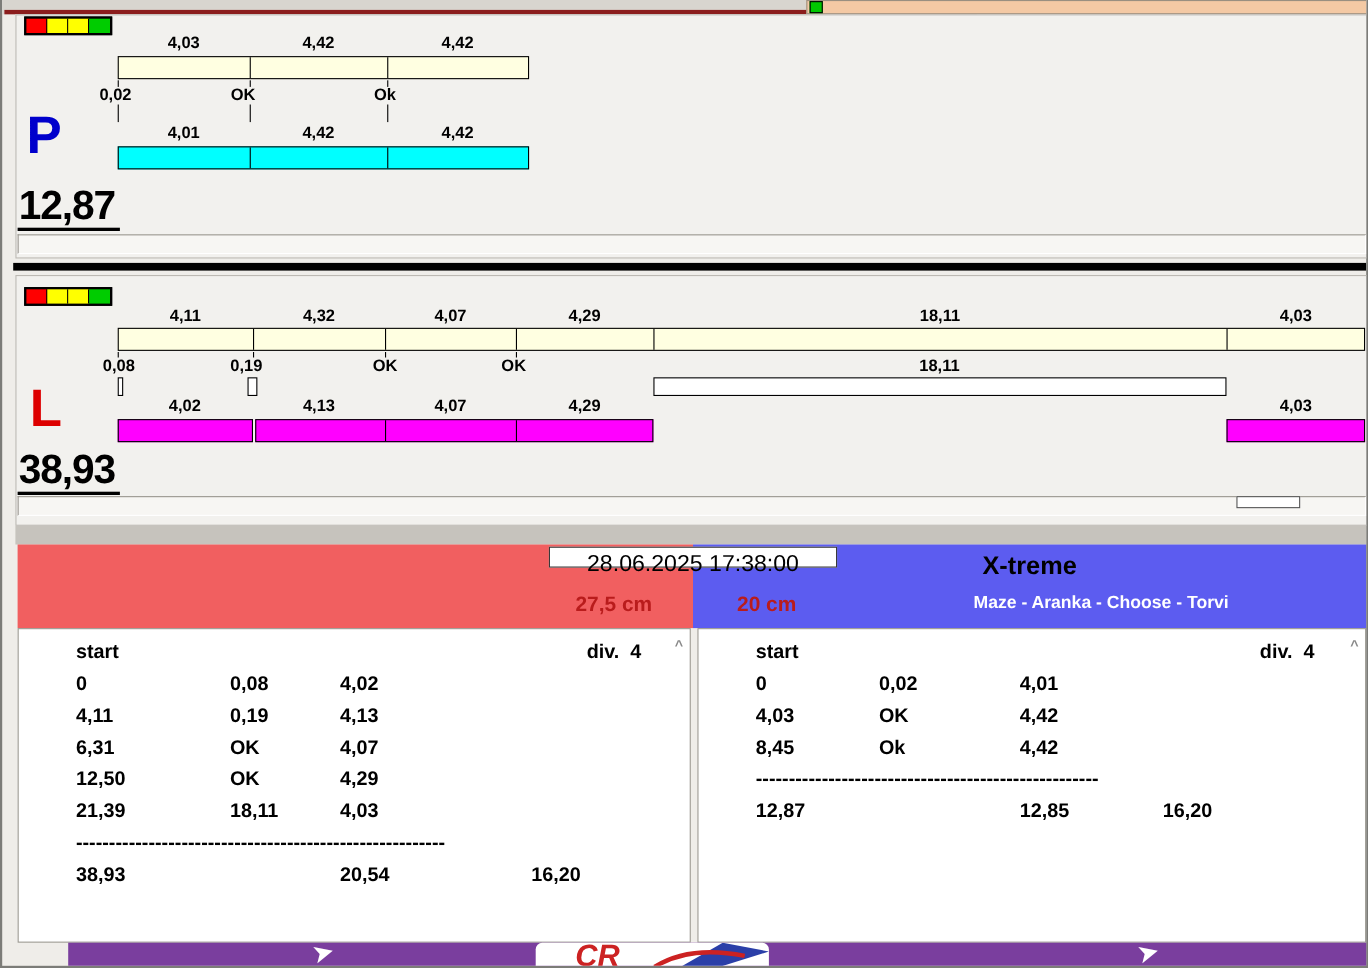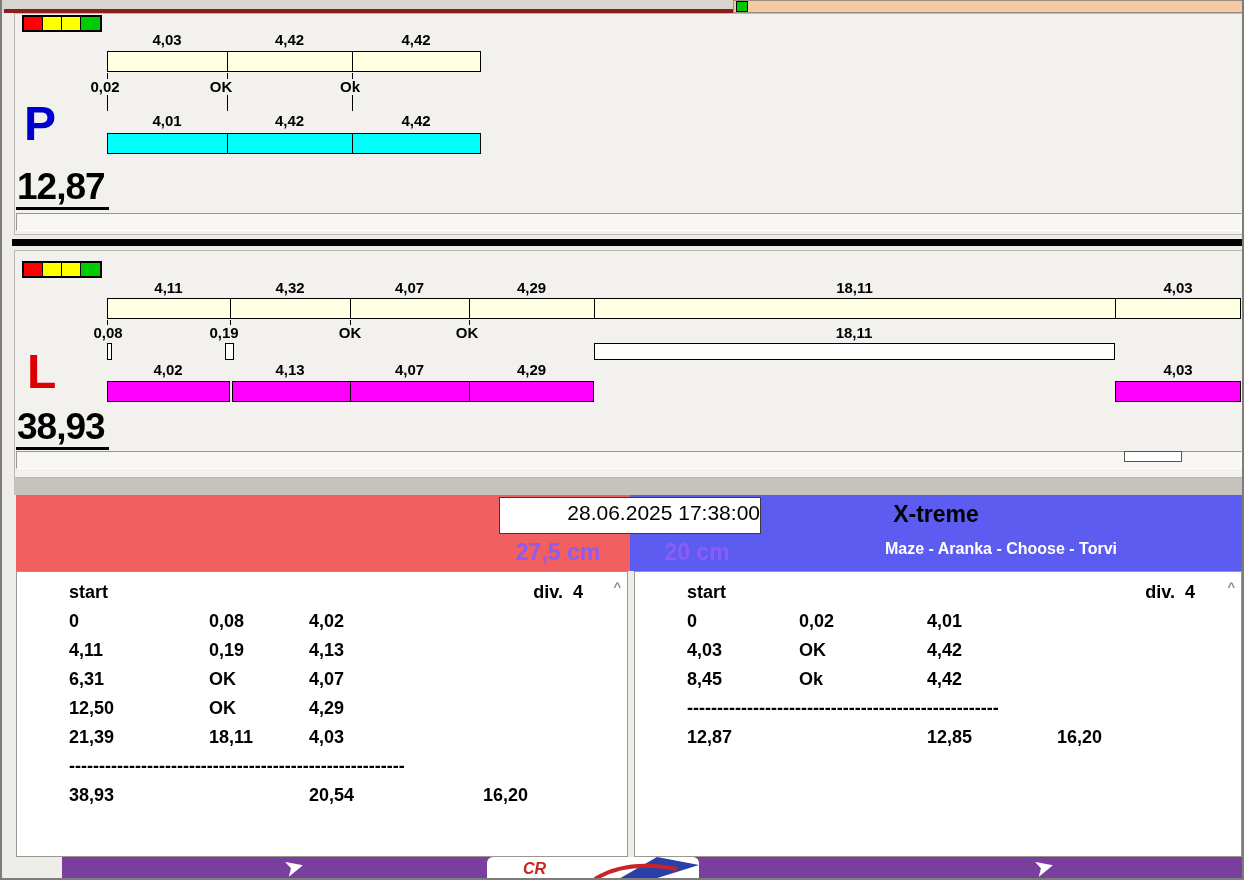--- a/index.html
+++ b/index.html
@@ -20,31 +20,31 @@
   .bar .seg { height:100%; border-right:1px solid #000; }
   .bar .seg:last-child { border-right:none; }
   .tick { position:absolute; width:1px; background:#000; }
   .whitebar { position:absolute; background:#ffffff; border:1px solid #000; }
   .big-letter { position:absolute; font-size:48px; font-weight:bold; line-height:1; }
   .big-total { position:absolute; font-size:37px; font-weight:bold; line-height:1; color:#000;
                border-bottom:3px solid #000; padding:0 4px 2px 1px; letter-spacing:-1px; }
   .sunken { position:absolute; background:#F7F6F3; border:1px solid; border-color:#99968e #ffffff #ffffff #99968e; }
   .header-title { position:absolute; font-size:23px; font-weight:bold; text-align:center; color:#000; }
   .header-sub { position:absolute; font-size:16px; font-weight:bold; text-align:center; color:#fff; }
-  .height-label { position:absolute; font-size:23px; font-weight:bold; color:#8b5cf6; text-align:center; }
+  .height-label { position:absolute; font-size:19px; font-weight:bold; color:#b91c1c; text-align:center; }
   .datetime { position:absolute; background:#fff; border:1px solid #3a3a3a; font-size:21px;
               text-align:center; line-height:30px; color:#000; }
   .rtable { position:absolute; background:#fff; border:1px solid #9a978f; overflow:hidden; }
   .trow { position:absolute; left:0; width:100%; height:29px; font-size:18px; font-weight:bold; color:#000; }
   .trow span { position:absolute; white-space:pre; line-height:29px;margin-left:44px; }
   .scroll-caret { position:absolute; right:6px; top:8px; color:#8a8a8a; font-size:13px; font-weight:bold; line-height:1; }
   .footer-banner { position:absolute; }
   .arrow-icon { position:absolute; color:#fff; font-size:24px; transform:rotate(-14deg); line-height:1; }
   .logo-box { position:absolute; background:#fff; border-radius:6px 6px 0 0; overflow:hidden; }
-  .logo-cr { position:absolute; left:36px; top:0; font-size:16px; font-weight:bold; font-style:italic;
+  .logo-cr { position:absolute; left:36px; top:0; font-size:28px; font-weight:bold; font-style:italic;
              color:#CC2222; line-height:23px; }
 </style>
 </head>
 <body>
 
 <div id="window">
 
   <div class="abs" style="left:0;top:0;width:1244px;height:13px;background:#D8D5CF;">
     <div class="abs" style="left:2px;top:9px;width:884px;height:4px;background:#8B1D1D;"></div>
     <div class="abs" style="left:731px;top:0;width:511px;height:13px;background:#F4C9A4;border:1px solid #9a8f80;"></div>
@@ -165,21 +165,21 @@
 
   <div class="abs" style="left: 14px; top: 495px; width: 614px; height: 76px; background-color: rgb(241, 95, 96);"></div>
   <div class="abs" style="left: 628px; top: 495px; width: 612px; height: 76px; background-color: rgb(92, 92, 240);"></div>
 
   <div class="height-label" style="left:499px;top:539px;width:114px;">27,5 cm</div>
 
   <div class="header-title" style="left:628px;top:501px;width:612px;">X-treme</div>
   <div class="header-sub" style="left:758px;top:540px;width:482px;">Maze - Aranka - Choose - Torvi</div>
   <div class="height-label" style="left:640px;top:539px;width:110px;">20 cm</div>
 
-  <div class="datetime" style="left:497px;top:497px;width:262px;height:37px;text-align:right;">28.06.2025 17:38:00</div>
+  <div class="datetime" style="left:497px;top:497px;width:262px;height:19px;">28.06.2025 17:38:00</div>
 
   <div class="rtable" style="left:14px;top:571px;width:612px;height:286px;">
     <span class="scroll-caret">^</span>
 
     <div class="trow" style="top:6px;">
       <span style="left:8px;">start</span>
       <span style="right:44px;">div.  4</span>
     </div>
 
     <div class="trow" style="top:35px;">

